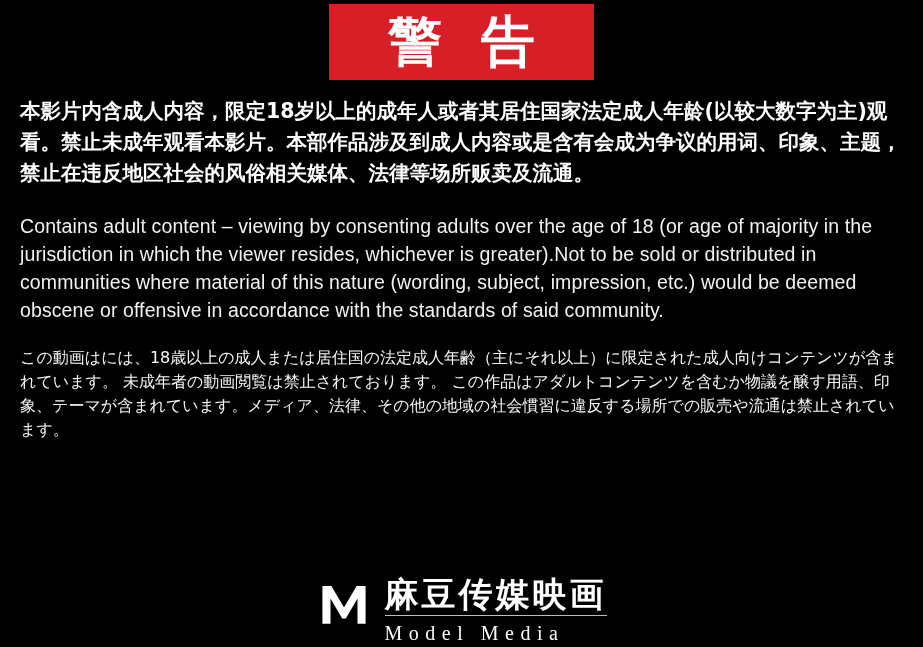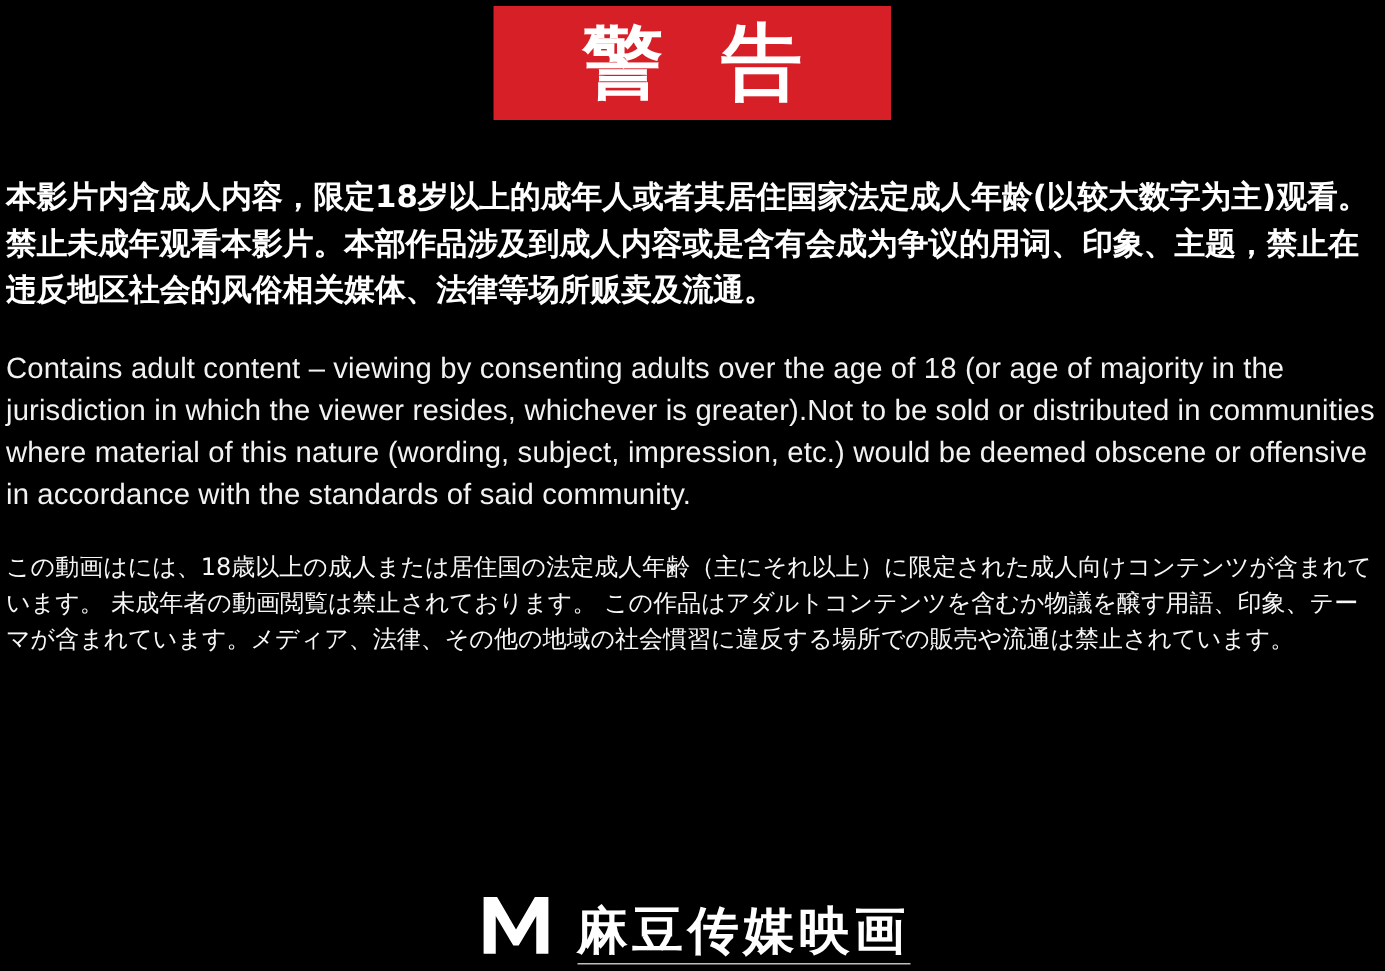--- a/index.html
+++ b/index.html
@@ -45,23 +45,23 @@
     font-weight: bold;
     text-indent: 10px;
     font-family: "DejaVu Sans", "Liberation Sans", sans-serif;
     line-height: 1;
   }
 
   
   .content {
     position: absolute;
     left: 0;
-    top: 116px;
+    top: 96px;
     width: 923px;
-    padding: 0 2px;
+    padding: 0 18px;
     box-sizing: border-box;
   }
 
   .para {
     margin: 0 0 22px 0;
     padding: 0 2px;
   }
 
   .zh {
     font-size: 20.5px;
@@ -91,21 +91,21 @@
     font-family: "DejaVu Sans", "Liberation Sans", sans-serif;
   }
 
   
   .logo-wrap {
     position: absolute;
     left: 0;
     bottom: 4px;
     width: 923px;
     display: flex;
-    align-items: flex-end;
+    align-items: flex-start;
     justify-content: center;
     gap: 14px;
   }
   .logo-mark {
     width: 54px;
     height: 54px;
     display: block;
   }
   .logo-text {
     display: flex;
@@ -149,16 +149,17 @@
     <p class="para jp">この動画はには、18歳以上の成人または居住国の法定成人年齢（主にそれ以上）に限定された成人向けコンテンツが含まれています。 未成年者の動画閲覧は禁止されております。 この作品はアダルトコンテンツを含むか物議を醸す用語、印象、テーマが含まれています。メディア、法律、その他の地域の社会慣習に違反する場所での販売や流通は禁止されています。</p>
   </div>
 
   <div class="logo-wrap">
     <svg class="logo-mark" viewBox="0 0 60 60">
       <path d="M6 52 L6 10 L16 10 L30 34 L44 10 L54 10 L54 52 L45 52 L45 24 L32 46 L28 46 L15 24 L15 52 Z" fill="#ffffff"></path>
     </svg>
     <div class="logo-text">
       <div class="logo-cn">麻豆传媒映画</div>
       <div class="logo-divider"></div>
+      <div class="logo-en">Model Media</div>
     </div>
   </div>
 
 </div>
 
 </body></html>

